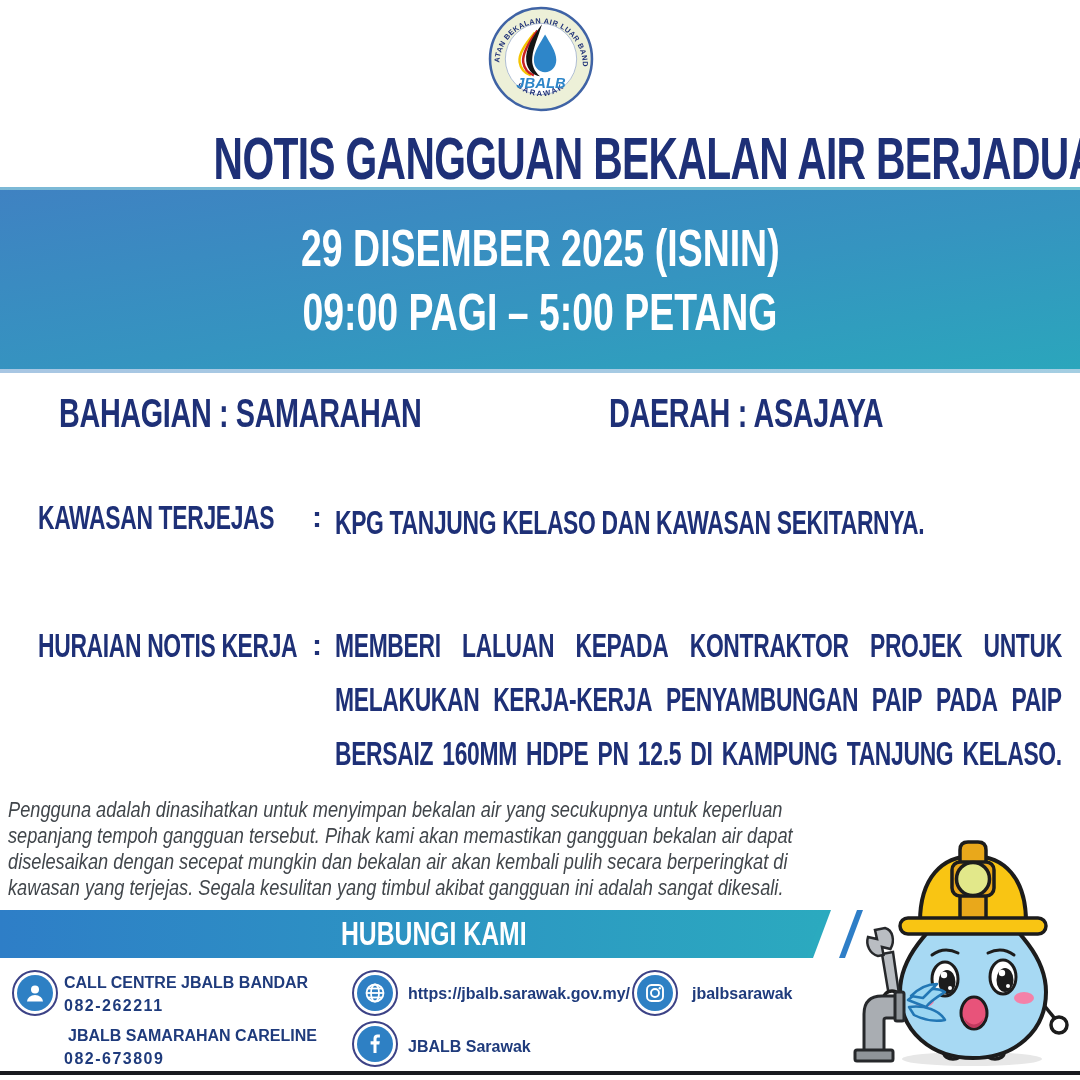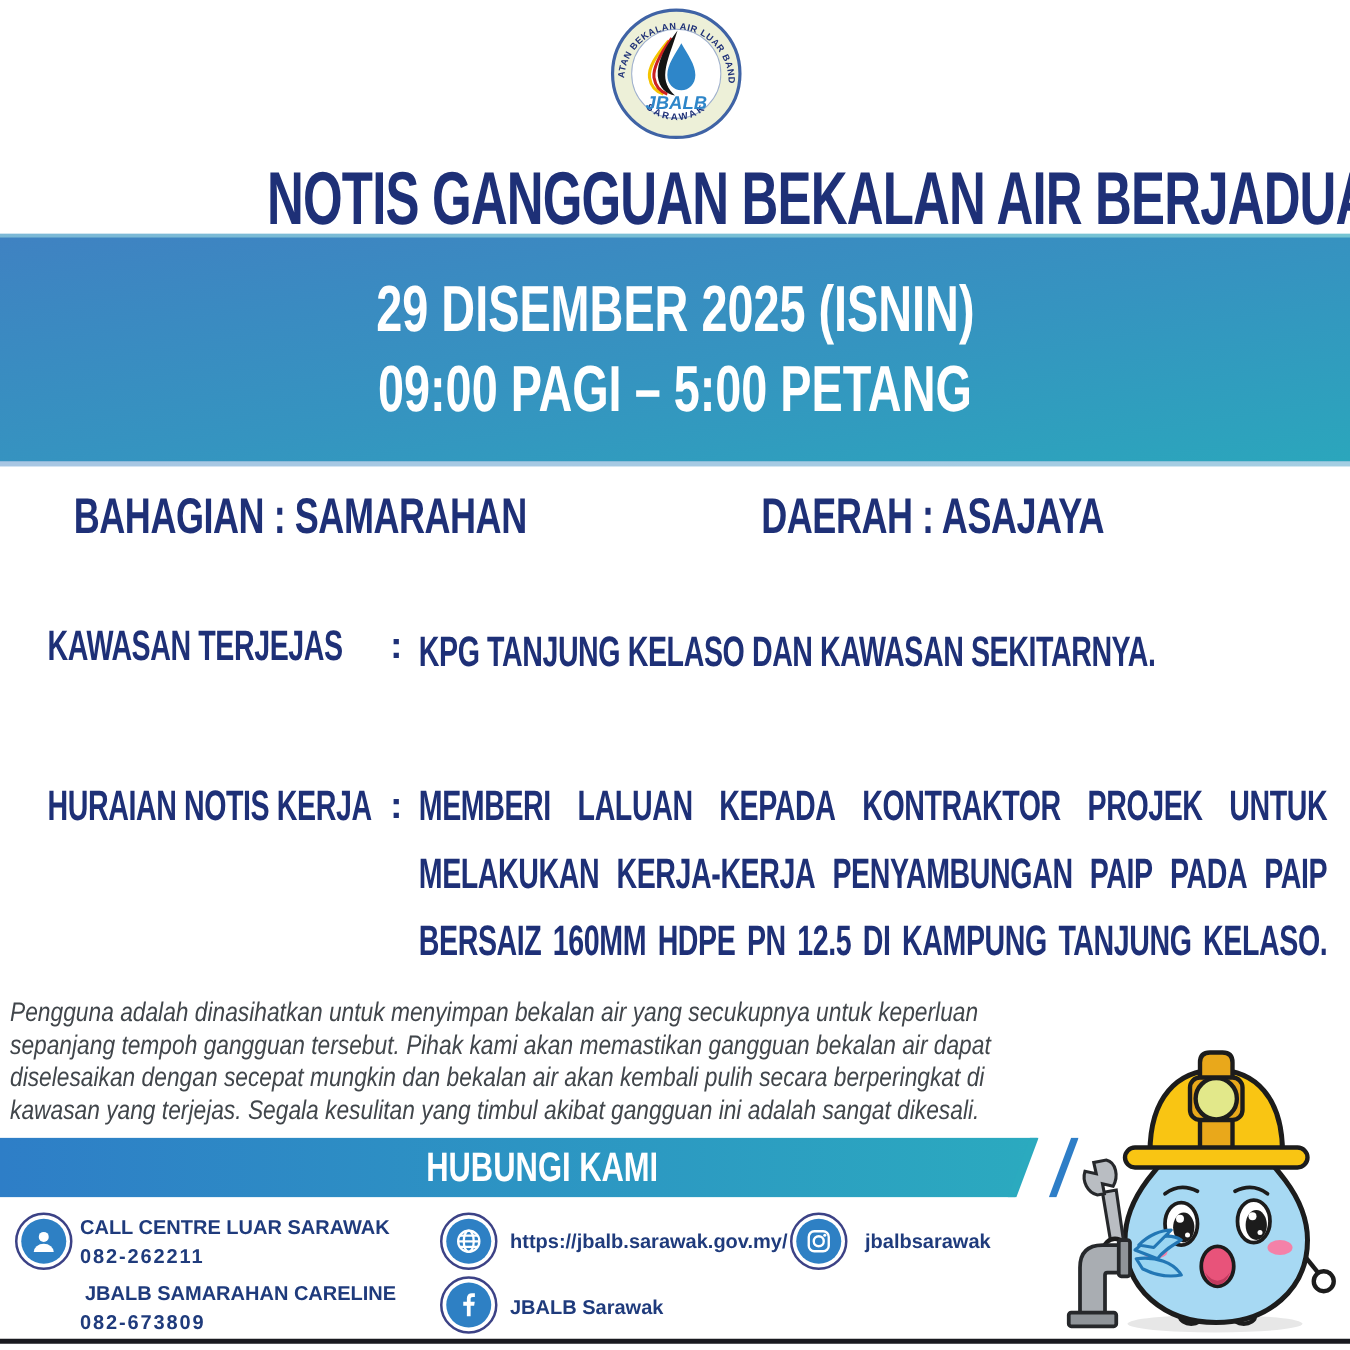--- a/index.html
+++ b/index.html
@@ -177,21 +177,21 @@
   <div class="abs stripe stripe2"></div>
 
   <div class="cicon" style="left:12px;top:970px;">
     <div class="cicon-fill">
       <svg width="24" height="24" viewBox="0 0 24 24">
         <circle cx="12" cy="8.5" r="4" fill="#fff"></circle>
         <path d="M4,20.5 a8,6.5 0 0 1 16,0 Z" fill="#fff"></path>
       </svg>
     </div>
   </div>
-  <div class="ctext" style="left:64px;top:971px;">CALL CENTRE LUAR SARAWAK</div>
+  <div class="ctext" style="left:64px;top:971px;">CALL CENTRE JBALB BANDAR</div>
   <div class="ctext cnum" style="left:64px;top:994px;">082-262211</div>
   <div class="ctext" style="left:68px;top:1024px;">JBALB SAMARAHAN CARELINE</div>
   <div class="ctext cnum" style="left:64px;top:1047px;">082-673809</div>
 
   <div class="cicon" style="left:352px;top:970px;">
     <div class="cicon-fill">
       <svg width="24" height="24" viewBox="0 0 24 24" fill="none" stroke="#fff" stroke-width="1.8">
         <circle cx="12" cy="12" r="8.5"></circle>
         <ellipse cx="12" cy="12" rx="4" ry="8.5"></ellipse>
         <line x1="3.5" y1="12" x2="20.5" y2="12"></line>

